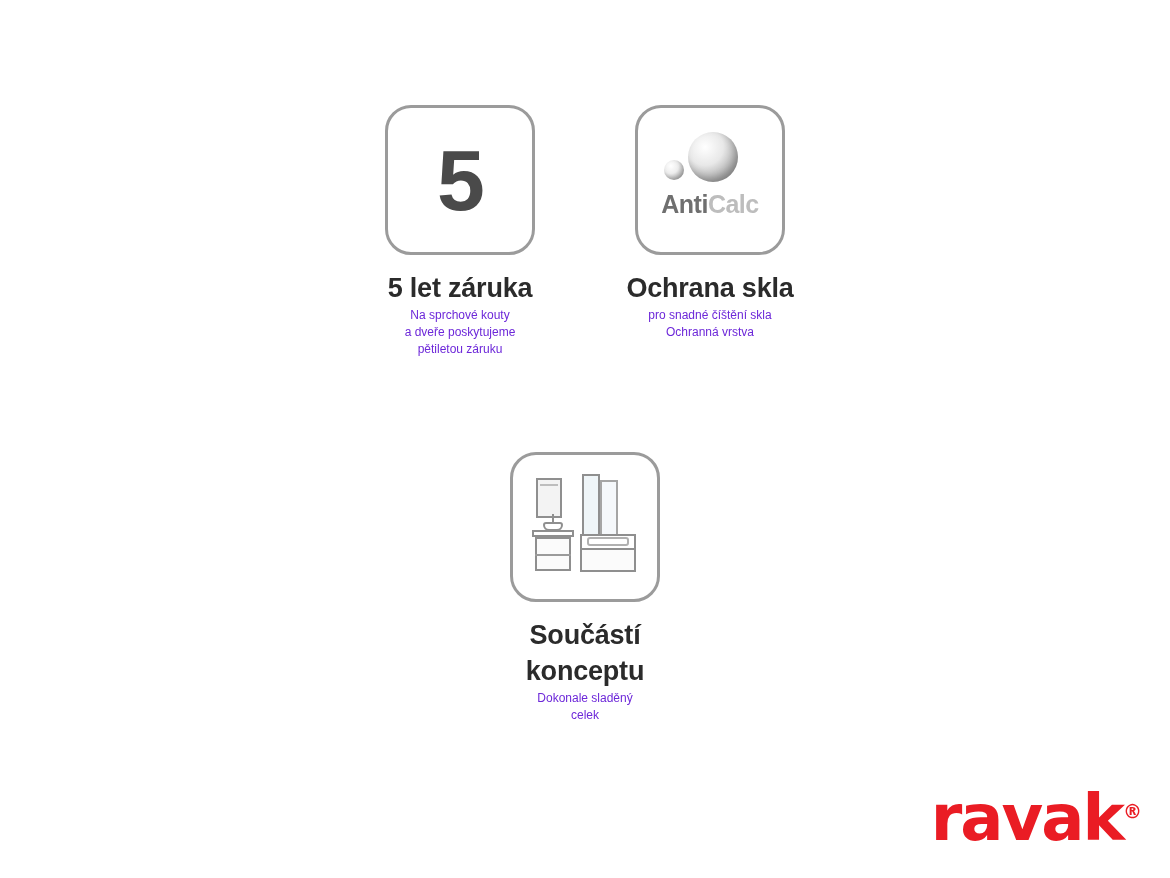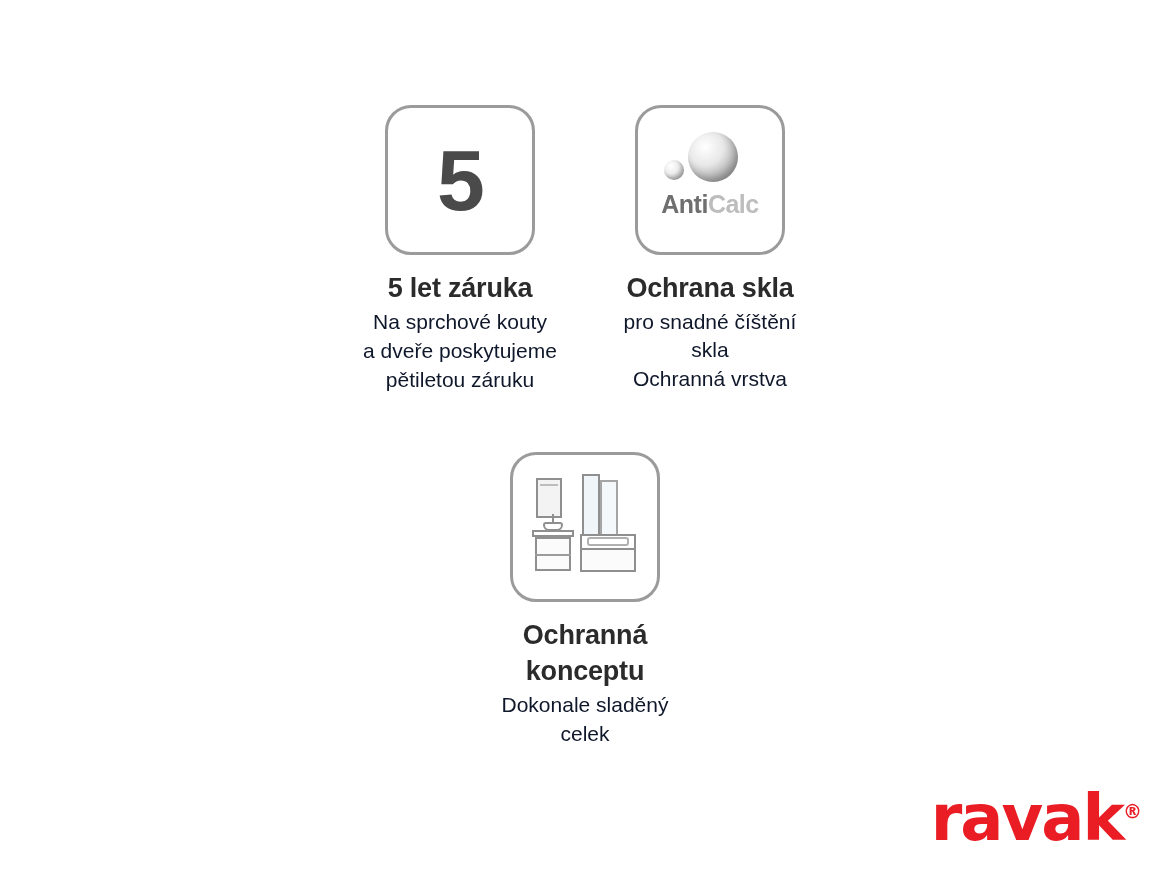--- a/index.html
+++ b/index.html
@@ -46,23 +46,23 @@
   .feature-title {
     font-size: 27px;
     font-weight: bold;
     color: #2b2b2b;
     line-height: 1.33;
     margin-top: 16px;
     letter-spacing: -0.2px;
   }
 
   .feature-desc {
-    font-size: 21px;
+    font-size: 12px;
     font-weight: normal;
-    color: #0f172a;
+    color: #6d28d9;
     line-height: 1.33;
     margin-top: 1px;
   }
 
   
   .numeral {
     font-size: 86px;
     font-weight: bold;
     color: #4a4a4a;
     line-height: 1;
@@ -224,21 +224,21 @@
         <div class="bh vanity-top"></div>
         <div class="bh vanity-body"></div>
         <div class="bh vanity-div"></div>
         <div class="bh panel"></div>
         <div class="bh panel2"></div>
         <div class="bh tub"></div>
         <div class="bh tub-inner"></div>
         <div class="bh tub-body"></div>
       </div>
     </div>
-    <div class="feature-title">Ochranná</div>
+    <div class="feature-title">Součástí</div>
     <div class="feature-title" style="margin-top:0;">konceptu</div>
     <div class="feature-desc">Dokonale sladěný</div>
     <div class="feature-desc">celek</div>
   </div>
 
   <div class="logo"><span>ravak</span><sup>®</sup></div>
 
 </div>
 
 </body></html>

